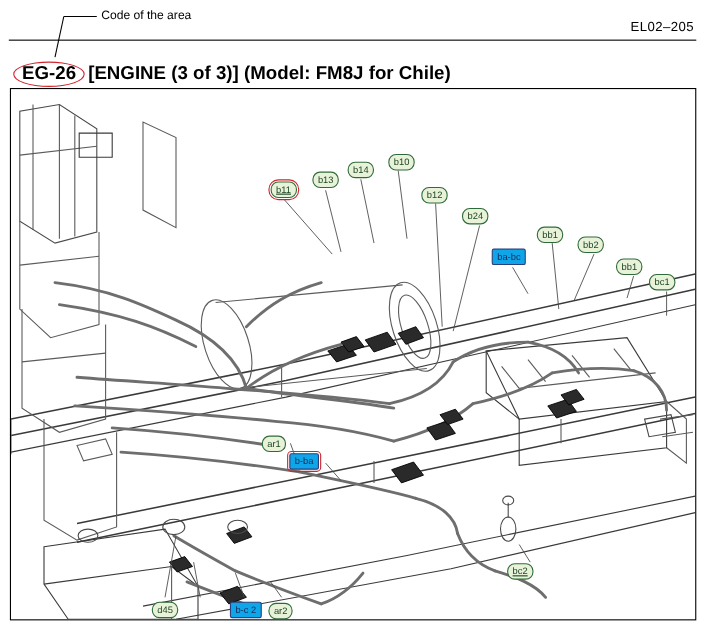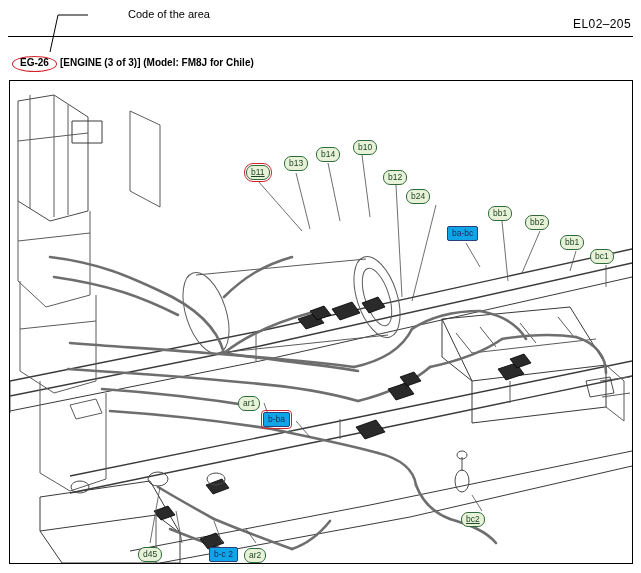--- a/index.html
+++ b/index.html
@@ -43,41 +43,41 @@
     top: 36px;
     border-top: 1px solid #000;
     height: 0;
   }
 
   
   .title-row {
     position: absolute;
     left: 12px;
     top: 56px;
-    font-size: 10px;
+    font-size: 17px;
     font-weight: bold;
     white-space: nowrap;
   }
   .code-oval {
     display: inline-block;
     border: 1.6px solid #d3242c;
     border-radius: 50%/50%;
     padding: 1px 7px 2px 7px;
     margin-right: 3px;
     line-height: 1.05;
   }
 
   
   .callout {
     position: absolute;
     font-size: 11px;
     font-weight: normal;
     white-space: nowrap;
   }
-  .callout-area { left: 92px; top: 8px; margin-left: 36px; }
+  .callout-area { left: 92px; top: 8px; }
   .callout-conn { left: 262px; top: 119px; }
   .callout-wire { left: 330px; top: 429px; }
 
   
   #leaders { position: absolute; left: 0; top: 0; pointer-events: none; }
 
   
   .frame {
     position: absolute;
     left: 9px;
@@ -269,21 +269,21 @@
       </g>
     </svg>
 
     
     <div id="tag-layer">
         <div class="tag" style="left: 343px; top: 59px;">b10</div>
         <div class="tag hl" style="left: 236px; top: 84px;">b11</div>
         <div class="tag" style="left: 274px; top: 75px;">b13</div>
         <div class="tag" style="left: 306px; top: 66px;">b14</div>
         <div class="tag" style="left: 373px; top: 89px;">b12</div>
-        <div class="tag" style="left: 396px; top: 108px;">b24</div>
+        <div class="tag" style="left: 410px; top: 108px;">b24</div>
         <div class="tag" style="left: 478px; top: 125px;">bb1</div>
         <div class="tag" style="left: 515px; top: 134px;">bb2</div>
         <div class="tag sq" style="left: 437px; top: 145px;">ba-bc</div>
         <div class="tag" style="left: 550px; top: 154px;">bb1</div>
         <div class="tag" style="left: 580px; top: 168px;">bc1</div>
         <div class="tag" style="left: 228px; top: 315px;">ar1</div>
         <div class="tag sq hl-sq" style="left: 253px; top: 331px;">b-ba</div>
         <div class="tag" style="left: 451px; top: 431px; text-decoration: underline;">bc2</div>
         <div class="tag" style="left: 128px; top: 466px;">d45</div>
         <div class="tag" style="left: 161px; top: 466px; margin-top: 24px;">d46</div>

